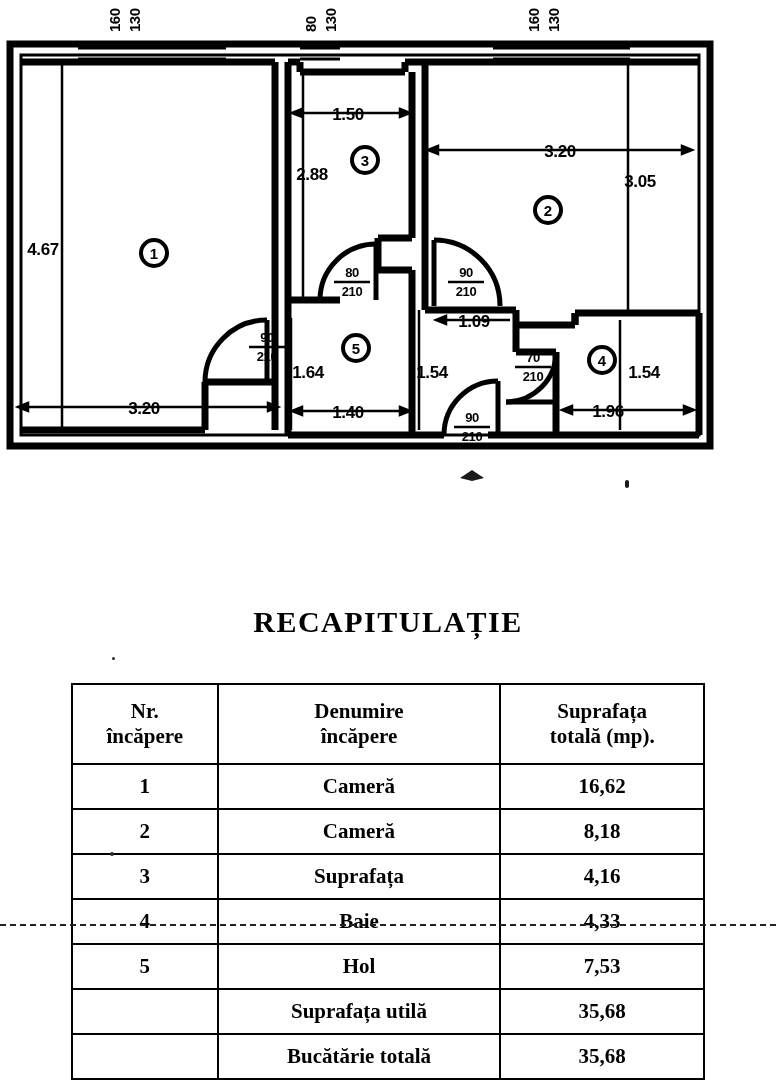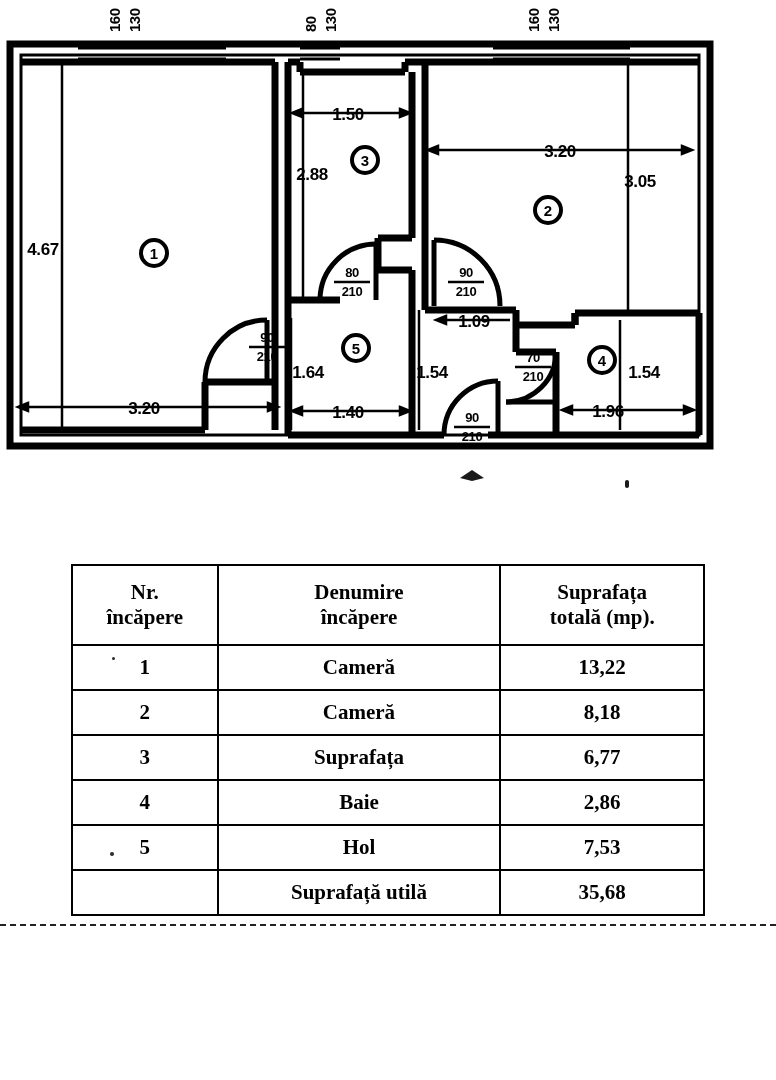--- a/index.html
+++ b/index.html
@@ -293,20 +293,21 @@
   <g fill="#1a1a1a">
     <path d="M 460 478 L 472 470 L 484 478 L 472 481 Z"></path>
     <rect x="625" y="480" width="4" height="8" rx="2"></rect>
     <circle cx="752" cy="527" r="2"></circle>
   </g>
 </svg>
 </div>
 
 <div id="recap">
 
+  <div id="recap-title">RECAPITULAȚIE</div>
 
   <div class="speck" style="left:112px;top:137px;width:3px;height:3px;"></div>
   <div class="speck" style="left:110px;top:332px;width:4px;height:4px;"></div>
 
   <div id="recap-table-wrap">
     <table class="recap">
       <thead>
         <tr>
           <th class="col-nr">
             <span>Nr.</span>
@@ -319,45 +320,50 @@
           <th class="col-sup">
             <span>Suprafața</span>
             <span>totală (mp).</span>
           </th>
         </tr>
       </thead>
       <tbody>
         <tr>
           <td>1</td>
           <td>Cameră</td>
-          <td>13,22</td>
+          <td>16,62</td>
         </tr>
         <tr>
           <td>2</td>
           <td>Cameră</td>
           <td>8,18</td>
         </tr>
         <tr>
           <td>3</td>
           <td>Suprafața</td>
-          <td>6,77</td>
+          <td>4,16</td>
         </tr>
         <tr>
           <td>4</td>
           <td>Baie</td>
-          <td>2,86</td>
+          <td>4,33</td>
         </tr>
         <tr>
           <td>5</td>
           <td>Hol</td>
           <td>7,53</td>
         </tr>
         <tr>
           <td class="empty"></td>
-          <td>Suprafață utilă</td>
+          <td>Suprafața utilă</td>
+          <td>35,68</td>
+        </tr>
+        <tr>
+          <td class="empty"></td>
+          <td>Bucătărie totală</td>
           <td>35,68</td>
         </tr>
       </tbody>
     </table>
   </div>
 
   <div class="dashline" style="left:0px;top:404px;width:776px;"></div>
 </div>
 
 </body></html>

